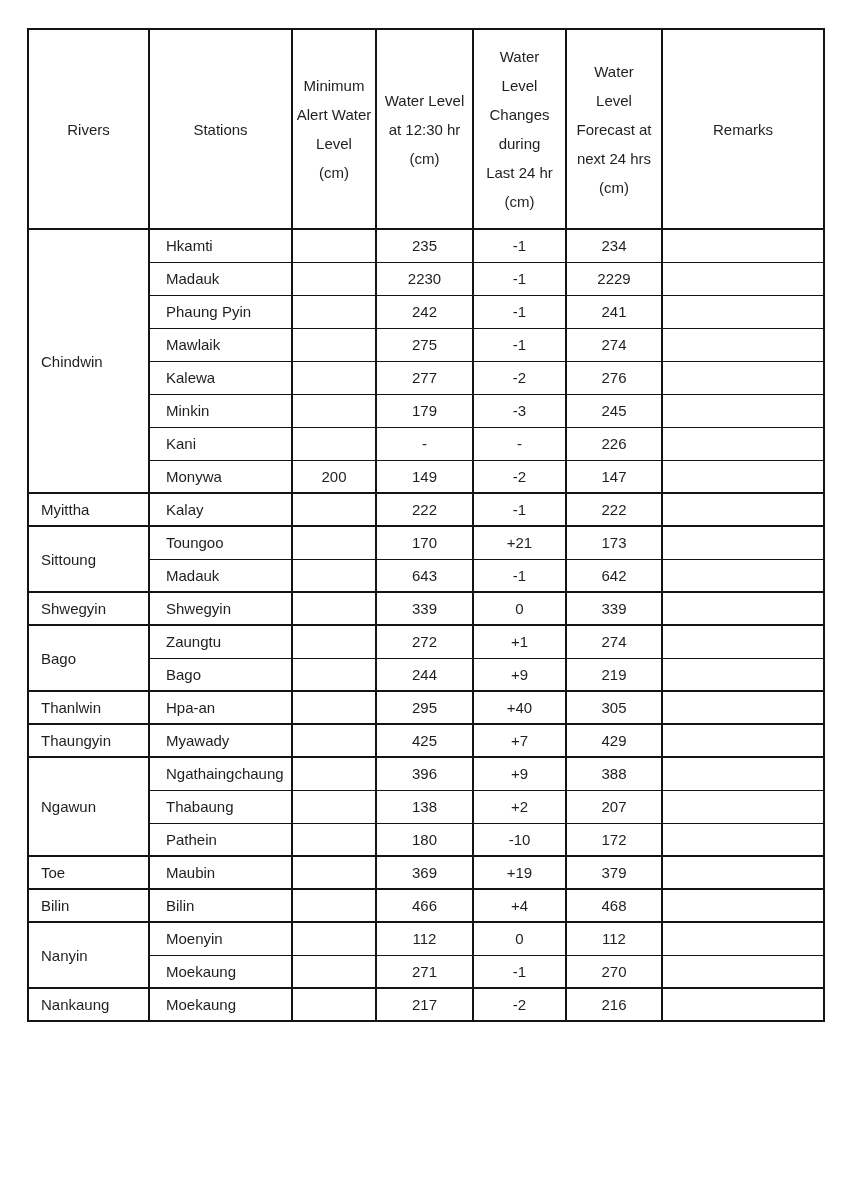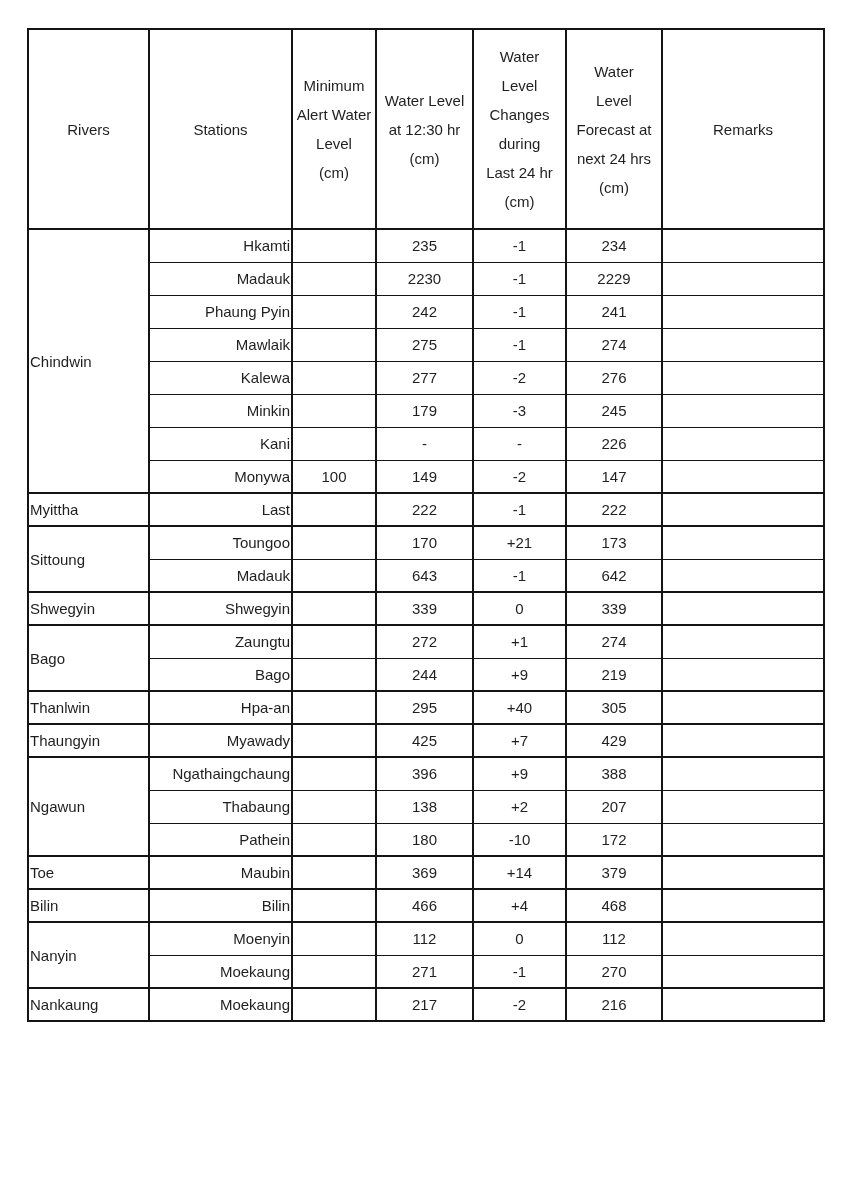--- a/index.html
+++ b/index.html
@@ -43,26 +43,26 @@
     text-align: center;
     white-space: pre-line;
     line-height: 29px;
     border-bottom-width: 2px;
     padding: 0 2px;
   }
   tbody tr { height: 33px; }
   tr.group-start td { border-top-width: 2px; }
   td.river-cell {
     text-align: left;
-    padding-left: 1px;
+    padding-left: 12px;
     vertical-align: middle;
   }
   td.station-cell {
-    text-align: right;
-    padding-left: 8px;
+    text-align: left;
+    padding-left: 16px;
   }
   td.num-cell {
     text-align: center;
     padding: 0;
   }
   td.remarks-cell { padding: 0; }
 </style>
 </head>
 <body>
 
@@ -155,29 +155,29 @@
         <tr>
           <td class="station-cell">Kani</td>
           <td class="num-cell"></td>
           <td class="num-cell">-</td>
           <td class="num-cell">-</td>
           <td class="num-cell">226</td>
           <td class="remarks-cell"></td>
         </tr>
         <tr>
           <td class="station-cell">Monywa</td>
-          <td class="num-cell">100</td>
+          <td class="num-cell">200</td>
           <td class="num-cell">149</td>
           <td class="num-cell">-2</td>
           <td class="num-cell">147</td>
           <td class="remarks-cell"></td>
         </tr>
         <tr class="group-start">
           <td class="river-cell" rowspan="1">Myittha</td>
-          <td class="station-cell">Last</td>
+          <td class="station-cell">Kalay</td>
           <td class="num-cell"></td>
           <td class="num-cell">222</td>
           <td class="num-cell">-1</td>
           <td class="num-cell">222</td>
           <td class="remarks-cell"></td>
         </tr>
         <tr class="group-start">
           <td class="river-cell" rowspan="2">Sittoung</td>
           <td class="station-cell">Toungoo</td>
           <td class="num-cell"></td>
@@ -261,21 +261,21 @@
           <td class="num-cell">180</td>
           <td class="num-cell">-10</td>
           <td class="num-cell">172</td>
           <td class="remarks-cell"></td>
         </tr>
         <tr class="group-start">
           <td class="river-cell" rowspan="1">Toe</td>
           <td class="station-cell">Maubin</td>
           <td class="num-cell"></td>
           <td class="num-cell">369</td>
-          <td class="num-cell">+14</td>
+          <td class="num-cell">+19</td>
           <td class="num-cell">379</td>
           <td class="remarks-cell"></td>
         </tr>
         <tr class="group-start">
           <td class="river-cell" rowspan="1">Bilin</td>
           <td class="station-cell">Bilin</td>
           <td class="num-cell"></td>
           <td class="num-cell">466</td>
           <td class="num-cell">+4</td>
           <td class="num-cell">468</td>

